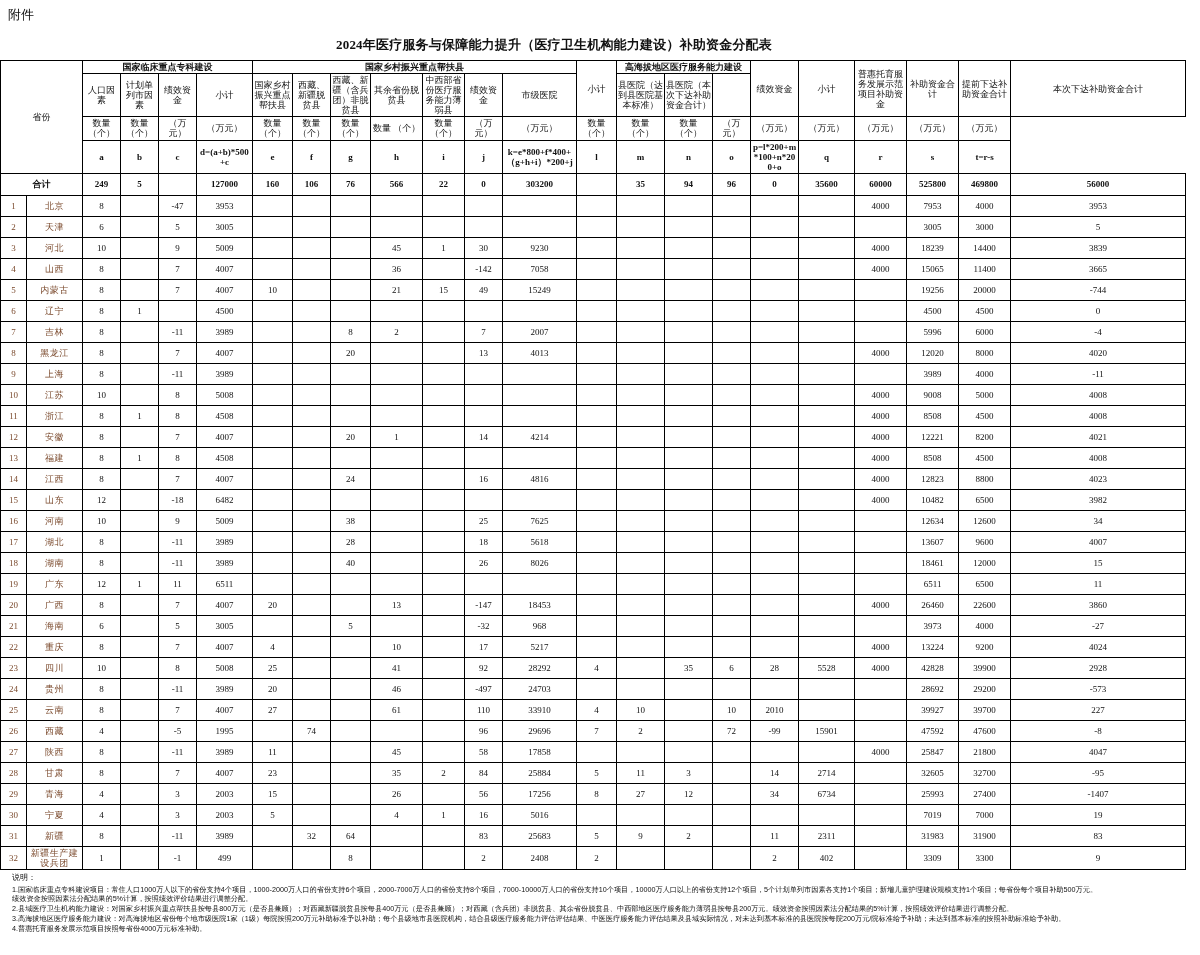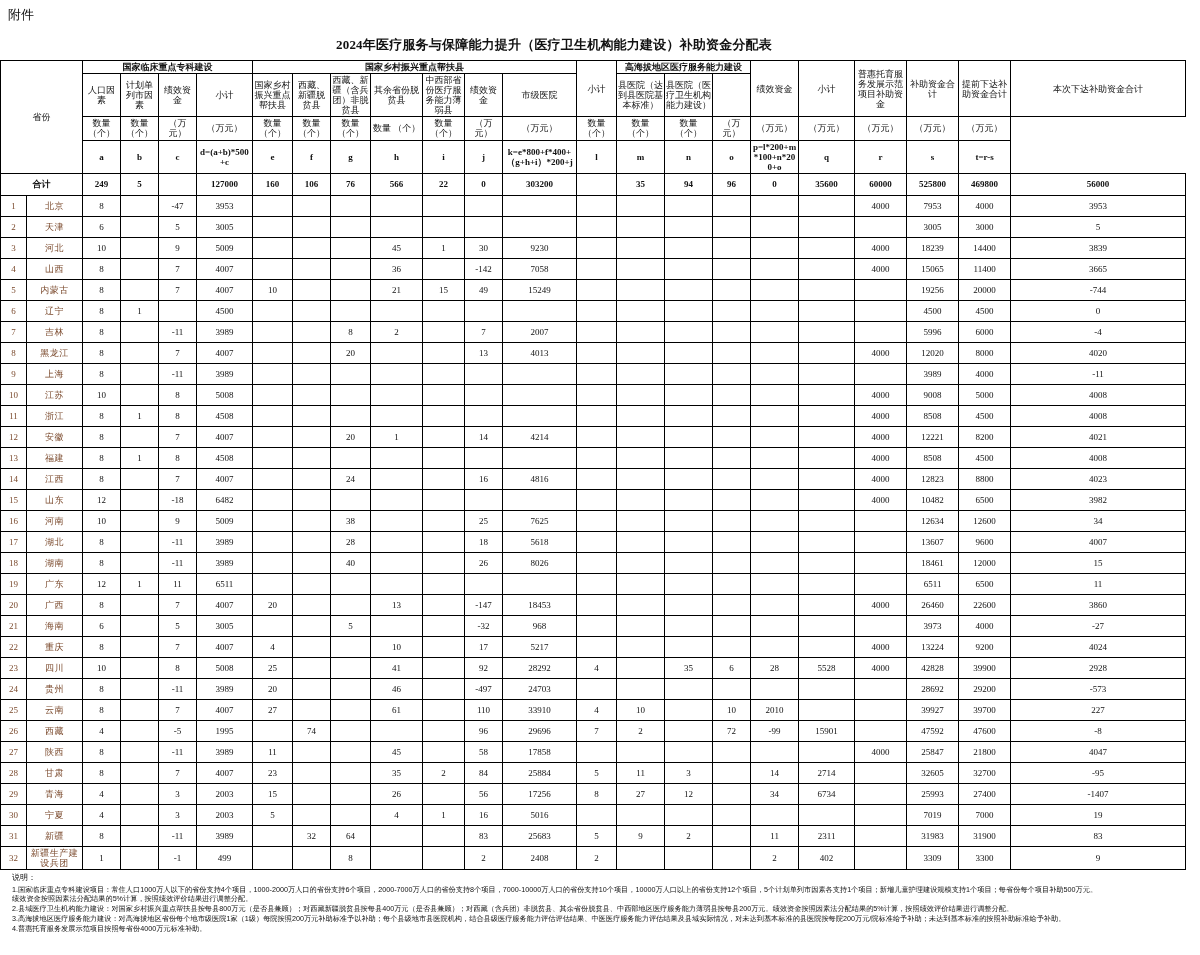--- a/index.html
+++ b/index.html
@@ -111,21 +111,21 @@
         <td class="hdr-name">绩效资金</td>
         <td class="hdr-name">小计</td>
         <td class="hdr-name">国家乡村振兴重点帮扶县</td>
         <td class="hdr-name">西藏、新疆脱贫县</td>
         <td class="hdr-name">西藏、新疆（含兵团）非脱贫县</td>
         <td class="hdr-name">其余省份脱贫县</td>
         <td class="hdr-name">中西部省份医疗服务能力薄弱县</td>
         <td class="hdr-name">绩效资金</td>
         <td class="hdr-name">市级医院</td>
         <td class="hdr-name">县医院（达到县医院基本标准）</td>
-        <td class="hdr-name">县医院（医疗卫生机构能力建设）</td>
+        <td class="hdr-name">县医院（本次下达补助资金合计）</td>
       </tr>
       <tr>
         <td class="hdr-unit">数量
 （个）</td>
         <td class="hdr-unit">数量
 （个）</td>
         <td class="hdr-unit">（万元）</td>
         <td class="hdr-unit">（万元）</td>
         <td class="hdr-unit">数量
 （个）</td>

